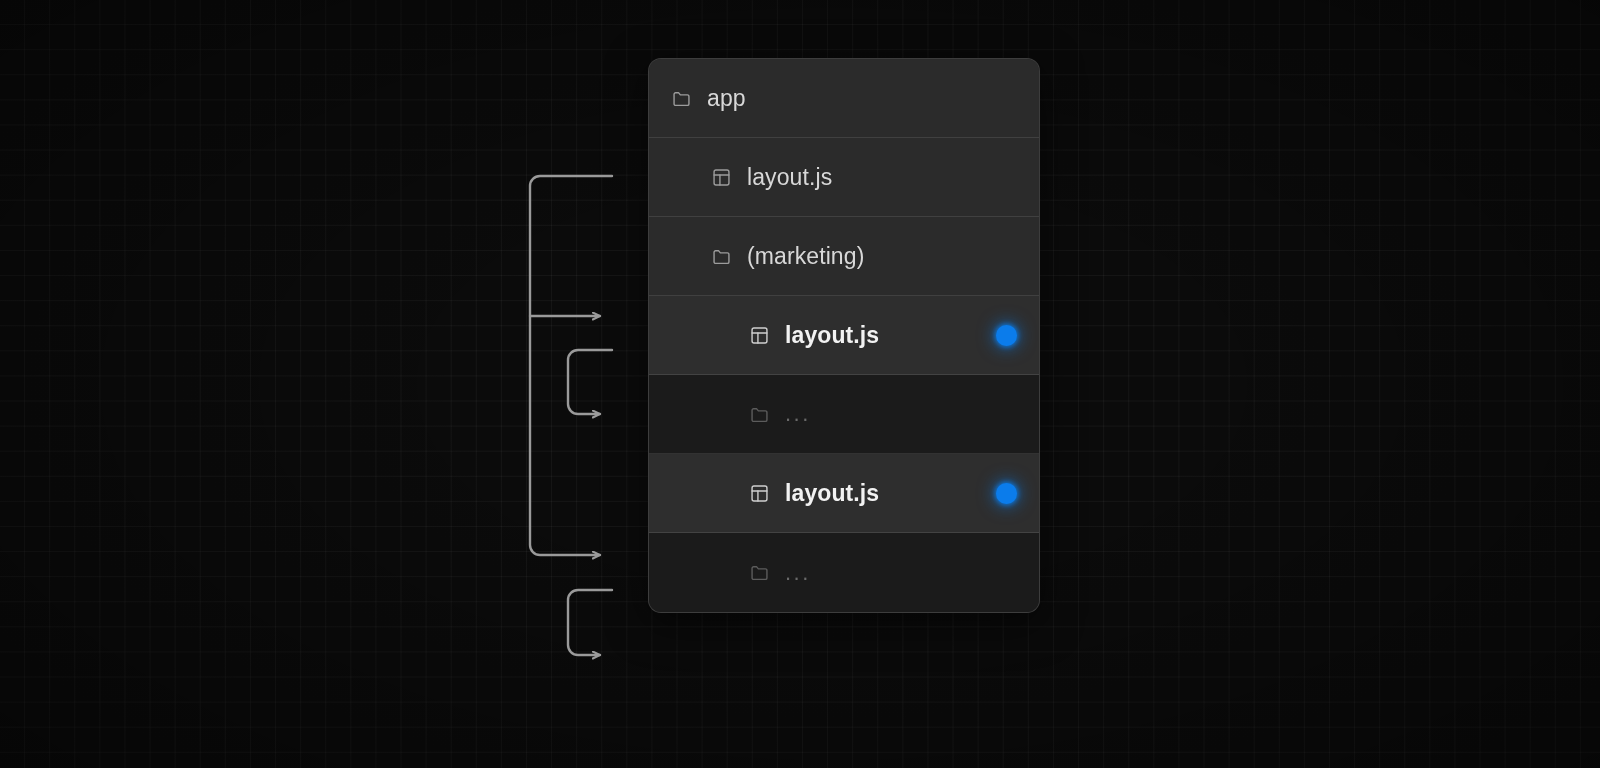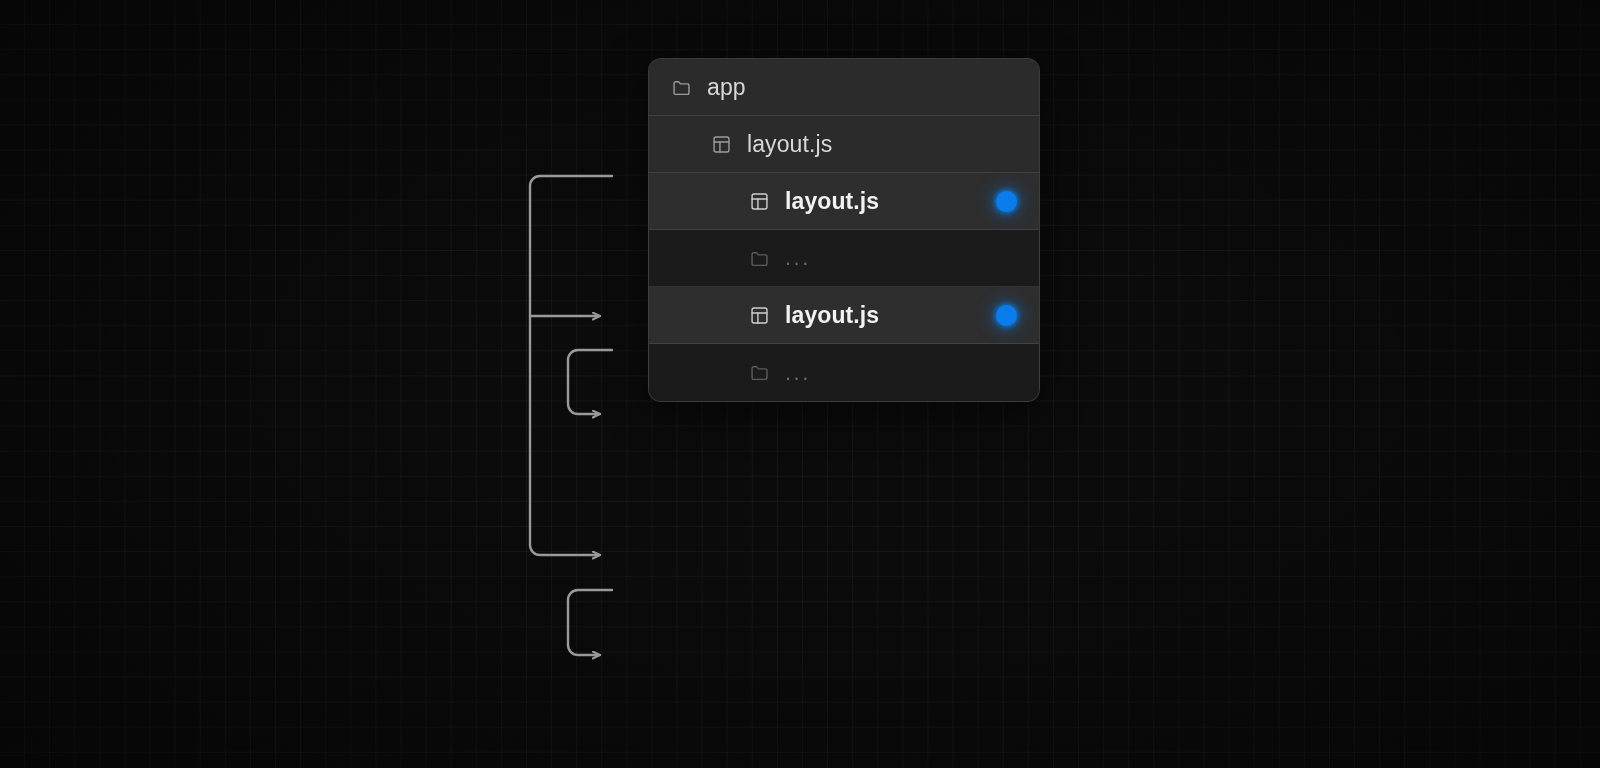--- a/index.html
+++ b/index.html
@@ -48,21 +48,21 @@
     top: 58px;
     width: 390px;
     border-radius: 13px;
     background: #282828;
     border: 1px solid rgba(255,255,255,0.10);
     box-shadow: 0 10px 40px rgba(0,0,0,0.55);
     overflow: hidden;
   }
   .tree-row {
     position: relative;
-    height: 57px;
+    height: 79px;
     box-sizing: border-box;
     display: flex;
     align-items: center;
     border-bottom: 1px solid rgba(255,255,255,0.10);
     background: #2b2b2b;
   }
   .tree-row:last-child { border-bottom: none; }
 
   
   .tree-row.dim { background: #1b1b1b; }
@@ -175,20 +175,31 @@
           <svg viewBox="0 0 24 24" aria-hidden="true">
             <rect x="3.5" y="3.5" width="17" height="17" rx="2.2"></rect>
             <line x1="3.5" y1="9.2" x2="20.5" y2="9.2"></line>
             <line x1="10.2" y1="9.2" x2="10.2" y2="20.5"></line>
           </svg>
         </span>
         <span class="row-label">layout.js</span>
         <span class="spacer"></span>
       </div>
     </div>
+    <div class="tree-row">
+      <div class="row-inner indent-1">
+        <span class="icon">
+          <svg viewBox="0 0 24 24" aria-hidden="true">
+            <path d="M3.5 7.2 a1.7 1.7 0 0 1 1.7 -1.7 h3.6 l1.9 2.4 h8.1 a1.7 1.7 0 0 1 1.7 1.7 v8.6 a1.7 1.7 0 0 1 -1.7 1.7 h-13.6 a1.7 1.7 0 0 1 -1.7 -1.7 z"></path>
+          </svg>
+        </span>
+        <span class="row-label">(marketing)</span>
+        <span class="spacer"></span>
+      </div>
+    </div>
     <div class="tree-row active">
       <div class="row-inner indent-2">
         <span class="icon">
           <svg viewBox="0 0 24 24" aria-hidden="true">
             <rect x="3.5" y="3.5" width="17" height="17" rx="2.2"></rect>
             <line x1="3.5" y1="9.2" x2="20.5" y2="9.2"></line>
             <line x1="10.2" y1="9.2" x2="10.2" y2="20.5"></line>
           </svg>
         </span>
         <span class="row-label">layout.js</span>

